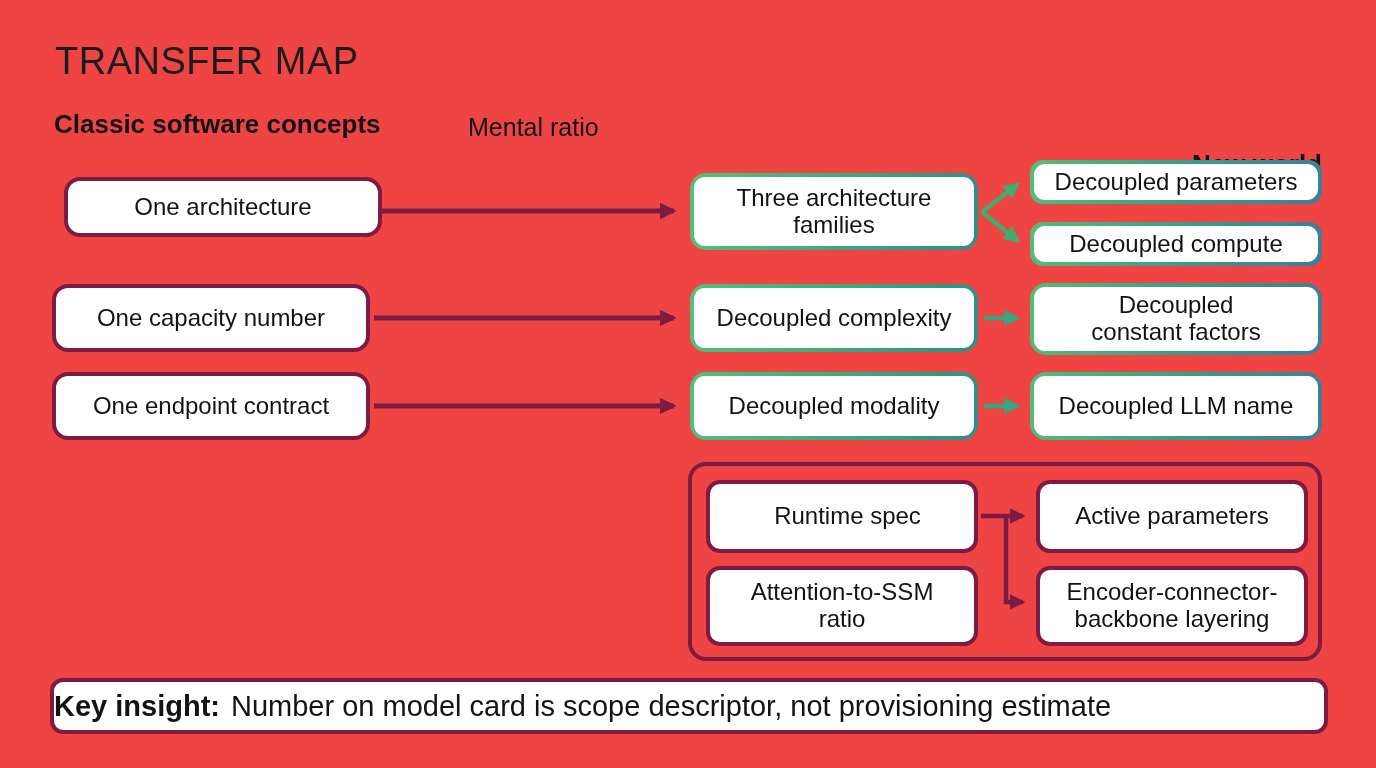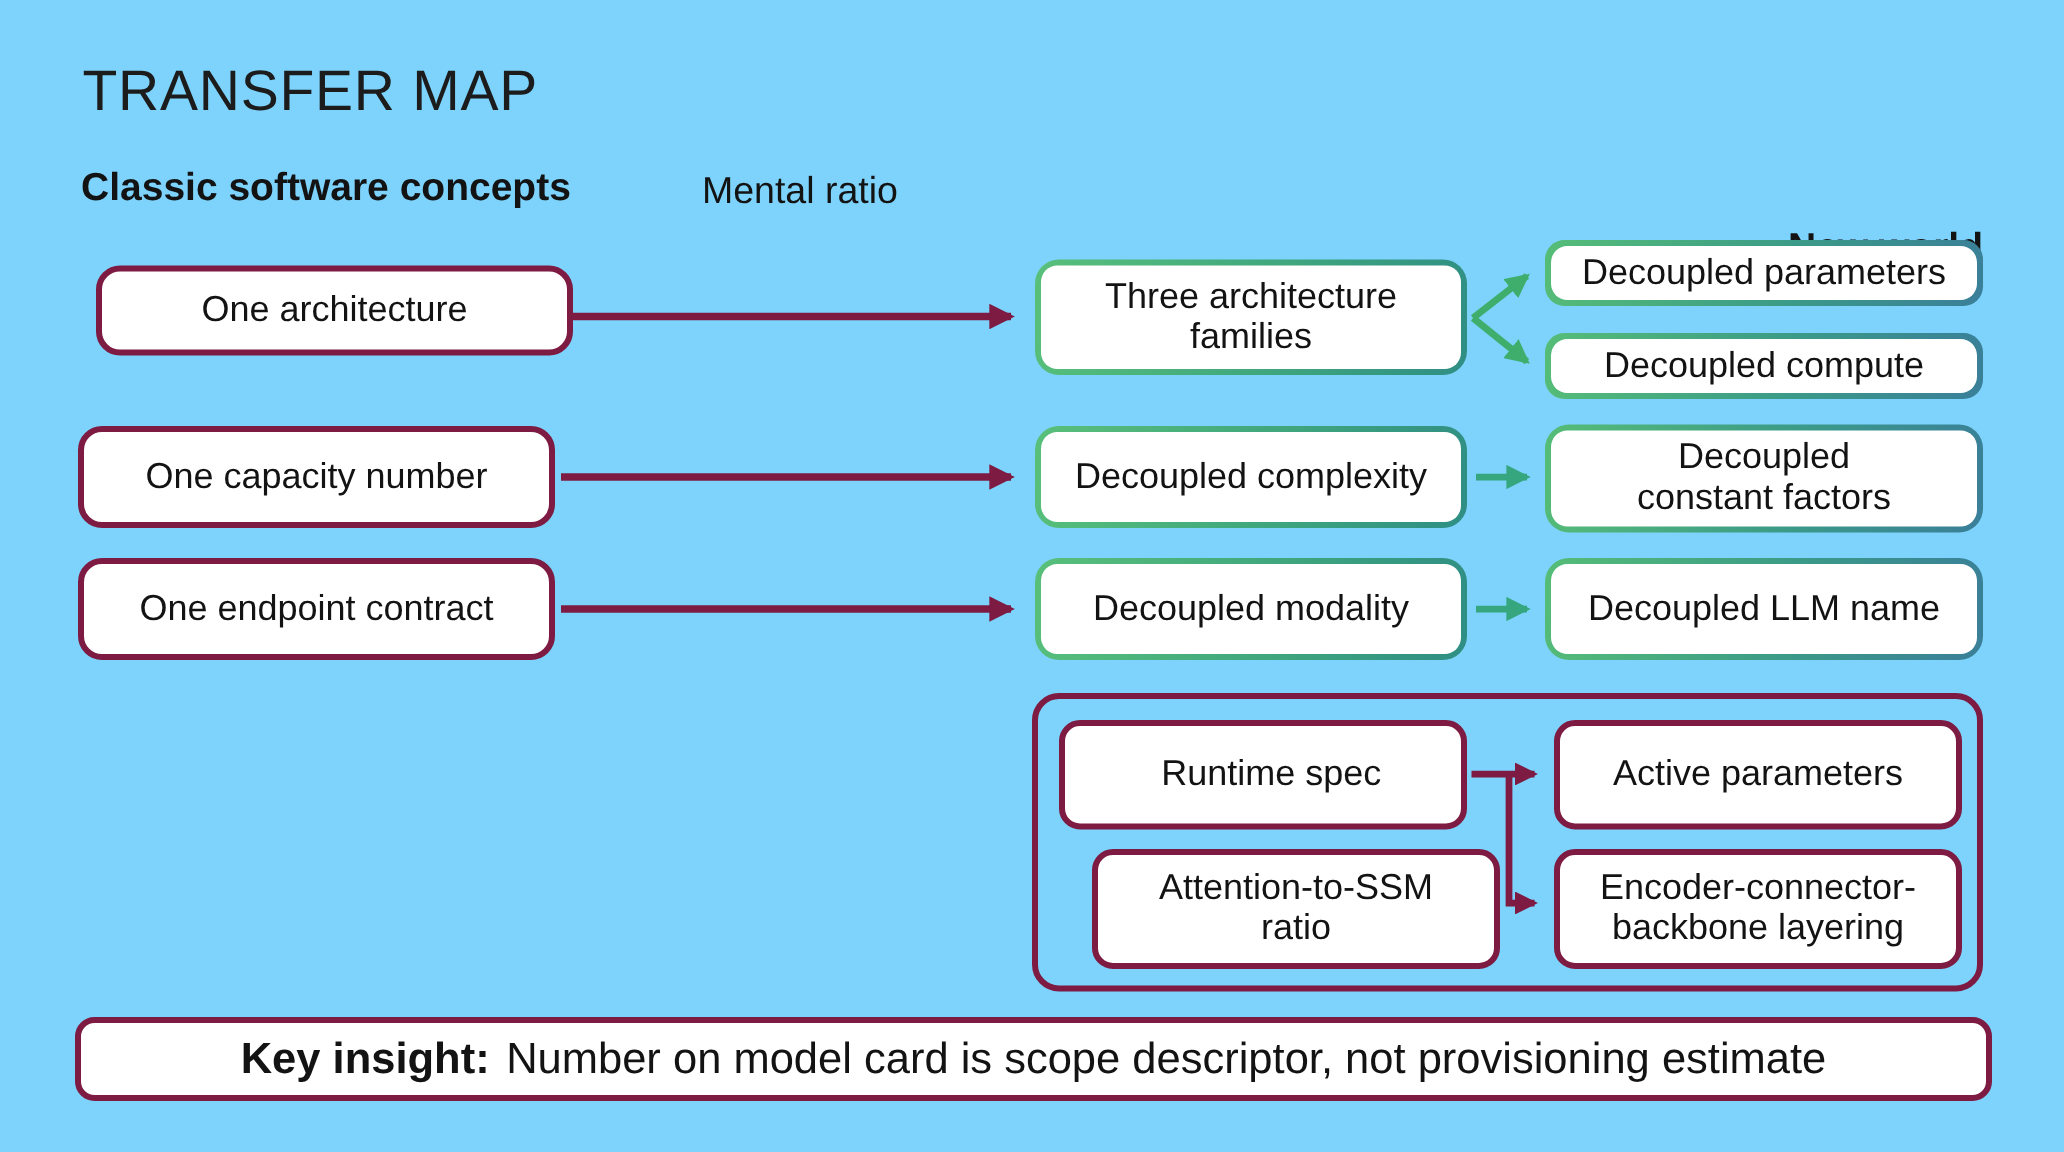--- a/index.html
+++ b/index.html
@@ -5,21 +5,21 @@
   :root{
     --maroon:#7d1b42;
     --green:#4dbb74;
     --green-arrow:#3fae6d;
     --teal:#2f8e84;
     --blue-teal:#3a7f99;
     --ink:#131313;
   }
   html,body{margin:0;padding:0;background:#fff;}
   #canvas{
-    position:relative;width:1376px;height:768px;background:#7dd3fc;
+    position:relative;width:1376px;height:768px;background:#ef4444;
     font-family:"Liberation Sans", sans-serif;color:var(--ink);overflow:hidden;
   }
   .abs{position:absolute;}
   .title{font-size:38px;font-weight:400;letter-spacing:.5px;color:#1c1c1c;}
   .hdr{font-size:26px;font-weight:700;}
   .hdr-light{font-size:25px;font-weight:400;}
   
   .mbox{
     position:absolute;box-sizing:border-box;background:#fff;
     border:4px solid var(--maroon);border-radius:16px;
@@ -37,21 +37,21 @@
     box-sizing:border-box;width:100%;height:100%;background:#fff;border-radius:11px;
     display:flex;flex-direction:column;align-items:center;justify-content:center;
     font-size:24px;line-height:1.12;text-align:center;
   }
   .container-outline{
     position:absolute;box-sizing:border-box;border:4px solid var(--maroon);
     border-radius:18px;background:transparent;z-index:1;
   }
   .banner{
     position:absolute;box-sizing:border-box;border:4px solid var(--maroon);
-    border-radius:13px;background:#fff;display:flex;align-items:center;justify-content:center;
+    border-radius:13px;background:#fff;display:flex;align-items:center;justify-content:flex-start;
     font-size:29px;z-index:2;
   }
   .banner .ki-label{font-weight:700;margin-right:11px;}
   svg.arrows{position:absolute;left:0;top:0;z-index:1;}
 </style>
 </head>
 <body>
 
 <div id="canvas">
 
@@ -132,21 +132,21 @@
     </div>
   </div>
 
   <div class="container-outline" style="left:688px;top:462px;width:634px;height:199px;"></div>
   <div class="mbox" style="left:706px;top:480px;width:272px;height:73px;border-radius:14px;padding-left:11px;">
     <span>Runtime spec</span>
   </div>
   <div class="mbox" style="left:1036px;top:480px;width:272px;height:73px;border-radius:14px;">
     <span>Active parameters</span>
   </div>
-  <div class="mbox" style="left:706px;top:566px;width:272px;height:80px;border-radius:14px;margin-left:22px;">
+  <div class="mbox" style="left:706px;top:566px;width:272px;height:80px;border-radius:14px;">
     <span>Attention-to-SSM</span>
     <span>ratio</span>
   </div>
   <div class="mbox" style="left:1036px;top:566px;width:272px;height:80px;border-radius:14px;">
     <span>Encoder-connector-</span>
     <span>backbone layering</span>
   </div>
 
   <div class="banner" style="left:50px;top:678px;width:1278px;height:56px;">
     <span class="ki-label">Key insight:</span>

